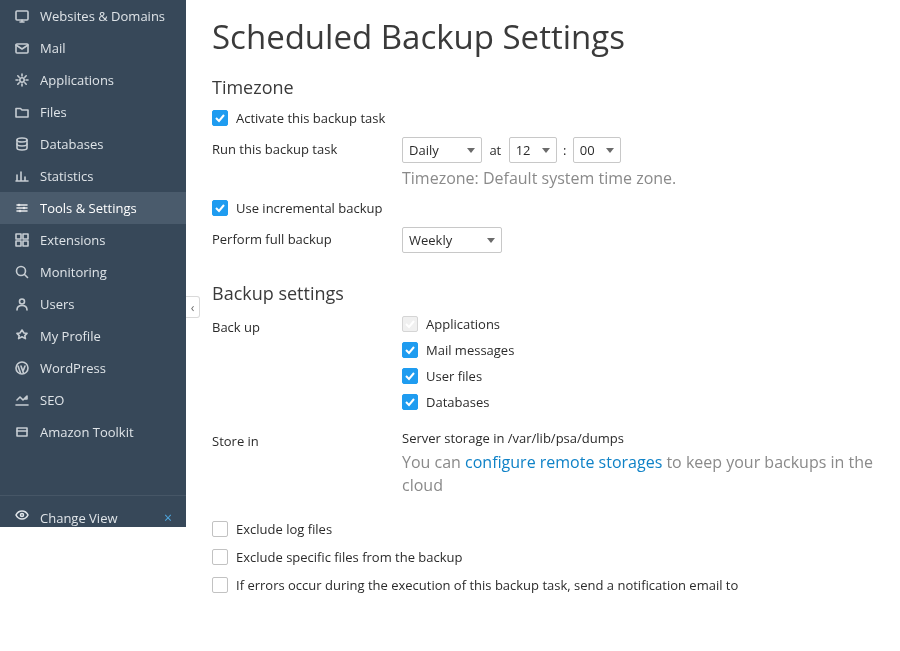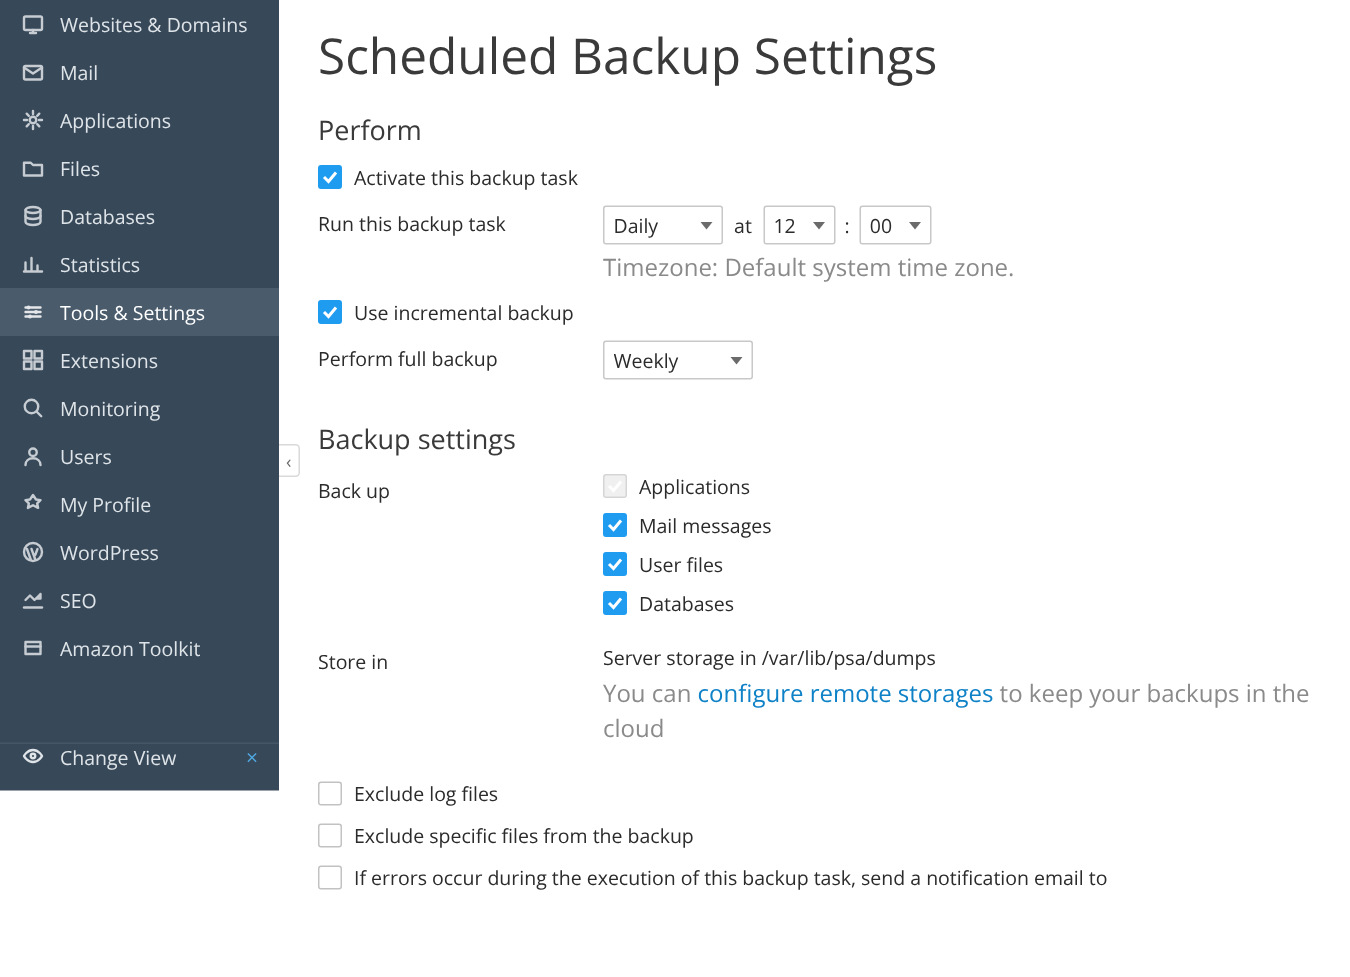--- a/index.html
+++ b/index.html
@@ -17,21 +17,21 @@
 html,body{margin:0;padding:0;font-family:"Open Sans","Segoe UI",Helvetica,Arial,sans-serif;font-size:13px;color:var(--text);background:#fff}
 body{width:900px;height:651px;overflow:hidden;position:relative}
 
 
 .sidebar{position:absolute;left:0;top:0;width:186px;height:527px;background:var(--sidebar-bg);color:var(--sidebar-fg);display:flex;flex-direction:column}
 .sidebar-item{display:flex;align-items:center;height:32px;padding:0 14px;cursor:pointer;font-size:13px;gap:10px}
 .sidebar-item.active{background:var(--sidebar-active);color:#fff}
 .sidebar-item .icon{width:16px;height:16px;flex:0 0 16px;opacity:.85;display:flex;align-items:center;justify-content:center}
 .sidebar-item .label{white-space:nowrap}
 .sidebar-spacer{flex:1}
-.sidebar-footer{display:flex;align-items:flex-start;height:32px;padding:0 14px;border-top:1px solid rgba(255,255,255,.08);gap:10px;font-size:13px}
+.sidebar-footer{display:flex;align-items:flex-end;height:32px;padding:0 14px;border-top:1px solid rgba(255,255,255,.08);gap:10px;font-size:13px}
 .sidebar-footer .close{margin-left:auto;color:#4fa8e0;cursor:pointer;font-size:14px}
 
 
 .sidebar-toggle{position:absolute;left:186px;top:296px;width:14px;height:22px;background:#fff;border:1px solid var(--border);border-left:none;display:flex;align-items:center;justify-content:center;color:#6b6b6b;font-size:12px;cursor:pointer;border-radius:0 3px 3px 0}
 
 
 .main{position:absolute;left:200px;top:0;right:0;bottom:0;padding:12px 20px 0 12px;overflow:hidden}
 .main h1{font-size:33px;font-weight:400;margin:2px 0 16px;color:#3a3a3a}
 .main h2{font-size:18px;font-weight:400;margin:0 0 10px;color:#3a3a3a}
 
@@ -254,21 +254,21 @@
     <span class="label">Change View</span>
     <span class="close">×</span>
   </div>
 </nav>
 
 <div class="sidebar-toggle">‹</div>
 
 <main class="main">
   <h1>Scheduled Backup Settings</h1>
 
-  <h2>Perform</h2>
+  <h2>Timezone</h2>
 
   <label class="chk">
     <span class="box checked">
         <svg viewBox="0 0 12 12">
           <use href="#i-check"></use>
         </svg>
       </span>
     <span>Activate this backup task</span>
   </label>
 

